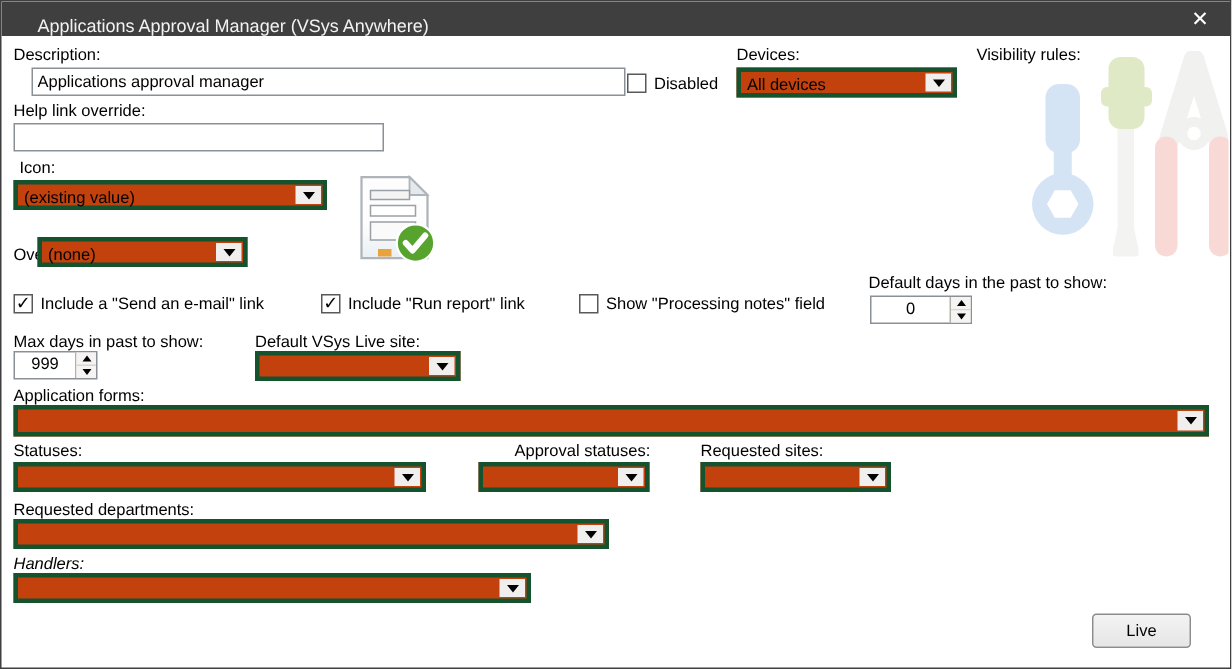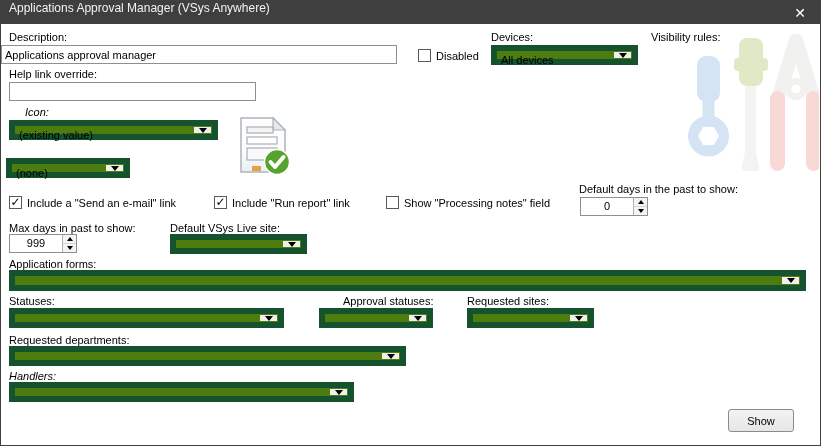--- a/index.html
+++ b/index.html
@@ -6,39 +6,39 @@
   html,body { width: 821px; height: 446px; }
   body { font-family: "Liberation Sans", "DejaVu Sans", sans-serif; font-size: 11px; color: #000; }
 
   .dialog {
     position: relative; width: 821px; height: 446px;
     background: #ffffff; border: 1px solid #3f3f3f; overflow: hidden;
   }
   .titlebar {
     position: absolute; left: 0; top: 0; right: 0; height: 23px;
     background: #3f3f3f; color: #f2f2f2;
-    display: flex; align-items: flex-start; padding-left: 8px;
+    display: flex; align-items: flex-end; padding-left: 24px;
     font-size: 12px; z-index: 5;
   }
   .close-x {
     position: absolute; right: 9px; top: 0; height: 23px; width: 22px;
     display: flex; align-items: center; justify-content: center;
     color: #ffffff; font-size: 14px; cursor: default;
   }
 
   .lbl { position: absolute; white-space: nowrap; z-index: 2; }
 
   .textbox {
     position: absolute; border: 1px solid #8b9097; background: #fff;
     height: 19px; font-family: inherit; font-size: 11px; padding: 0 3px;
     z-index: 2;
   }
 
   .combo {
-    position: absolute; border: 6px solid #14532d; background: #4d7c0f;
+    position: absolute; border: 3px solid #14532d; background: #c2410c;
     height: 20px; z-index: 2;
   }
   .combo-value {
     position: absolute; left: 4px; top: 0; right: 20px; height: 18px;
     line-height: 18px; overflow: hidden; white-space: nowrap;
   }
   .combo-btn {
     position: absolute; right: 1px; top: 1px; bottom: 1px; width: 17px;
     background: #f0efed; display: flex; align-items: center; justify-content: center;
   }
@@ -110,41 +110,41 @@
       <path d="M112,6 L96,58" stroke="#f1f1ef" stroke-width="14" stroke-linecap="round" fill="none"></path>
       <path d="M112,6 L128,58" stroke="#f1f1ef" stroke-width="14" stroke-linecap="round" fill="none"></path>
       <circle cx="112" cy="55" r="11" fill="#f1f1ef"></circle>
       <circle cx="112" cy="55" r="4.5" fill="#ffffff"></circle>
       <rect x="86" y="57" width="15" height="80" rx="7.5" fill="#f8d9d5"></rect>
       <rect x="122" y="57" width="15" height="80" rx="7.5" fill="#f8d9d5"></rect>
     </g>
   </svg>
 
   <div class="lbl" style="left:8px; top:30px;">Description:</div>
-  <input class="textbox" style="left: 0; top: 44px; width: 396px;" value="Applications approval manager">
+  <input class="textbox" style="left: 20px; top: 44px; width: 396px;" value="Applications approval manager">
 
   <div class="checkbox-field" style="left:417px; top:48px;">
     <span class="cb"></span>
     <span class="cb-label">Disabled</span>
   </div>
 
   <div class="lbl" style="left:490px; top:30px;">Devices:</div>
   <div class="combo" style="left:490px; top:44px; width:147px;">
     <span class="combo-value">All devices</span>
     <span class="combo-btn">
         <span class="tri-dn"></span>
       </span>
   </div>
 
   <div class="lbl" style="left:650px; top:30px;">Visibility rules:</div>
 
   <div class="lbl" style="left:8px; top:67px;">Help link override:</div>
   <input class="textbox" style="left: 8px; top: 81px; width: 247px;" value="">
 
-  <div class="lbl" style="left:24px; top:105px;font-style:italic;">Icon:</div>
+  <div class="lbl" style="left:12px; top:105px;">Icon:</div>
   <div class="combo" style="left:8px; top:119px; width:209px;">
     <span class="combo-value">(existing value)</span>
     <span class="combo-btn">
         <span class="tri-dn"></span>
       </span>
   </div>
 
   <svg class="icon-preview" style="left:238px; top:115px;" width="52" height="60" viewBox="0 0 52 60">
     <defs>
       <linearGradient id="docg" x1="0" y1="0" x2="0" y2="1">
@@ -156,21 +156,21 @@
     <path d="M34,2 L46,14 H34 Z" fill="#e4e9ed" stroke="#aeb4ba" stroke-width="1.2"></path>
     <rect x="8" y="11" width="26" height="6" fill="#f4f4f4" stroke="#9aa0a6"></rect>
     <rect x="8" y="21" width="30" height="7" fill="#ffffff" stroke="#9aa0a6"></rect>
     <rect x="8" y="32" width="30" height="12" fill="#fafafa" stroke="#9aa0a6"></rect>
     <rect x="13" y="50" width="9" height="5" fill="#e8a33d"></rect>
     <circle cx="38" cy="46" r="12.5" fill="#56a42e" stroke="#ffffff" stroke-width="1.5"></circle>
     <path d="M31.5,46 L36,51 L44.5,41" fill="none" stroke="#ffffff" stroke-width="4" stroke-linecap="round" stroke-linejoin="round"></path>
   </svg>
 
   <div class="lbl" style="left:8px; top:143px;margin-top:20px;">Overlay:</div>
-  <div class="combo" style="left:5px; top:157px; width:124px;">
+  <div class="combo" style="left:24px; top:157px; width:140px;">
     <span class="combo-value">(none)</span>
     <span class="combo-btn">
         <span class="tri-dn"></span>
       </span>
   </div>
 
   <div class="checkbox-field" style="left:8px; top:195px;">
     <span class="cb checked">
         <span class="mark">✓</span>
       </span>
@@ -194,21 +194,21 @@
       <span class="spin-up">
           <span class="tri-up-s"></span>
         </span>
       <span class="spin-dn">
           <span class="tri-dn-s"></span>
         </span>
     </span>
   </div>
 
   <div class="lbl" style="left:8px; top:221px;">Max days in past to show:</div>
-  <div class="spinner" style="left:8px; top:233px; width:68px;">
+  <div class="spinner" style="left:8px; top:233px; width:56px;">
     <span class="spin-value">999</span>
     <span class="spin-btns">
       <span class="spin-up">
           <span class="tri-up-s"></span>
         </span>
       <span class="spin-dn">
           <span class="tri-dn-s"></span>
         </span>
     </span>
   </div>
@@ -262,15 +262,15 @@
   </div>
 
   <div class="lbl" style="left:8px; top:369px;font-style:italic;">Handlers:</div>
   <div class="combo" style="left:8px; top:381px; width:345px;">
     <span class="combo-value"></span>
     <span class="combo-btn">
         <span class="tri-dn"></span>
       </span>
   </div>
 
-  <button class="btn" style="left:727px; top:408px; width:66px; height:23px;">Show</button>
+  <button class="btn" style="left:727px; top:408px; width:66px; height:23px;">Live</button>
 
 </div>
 
 </body></html>

